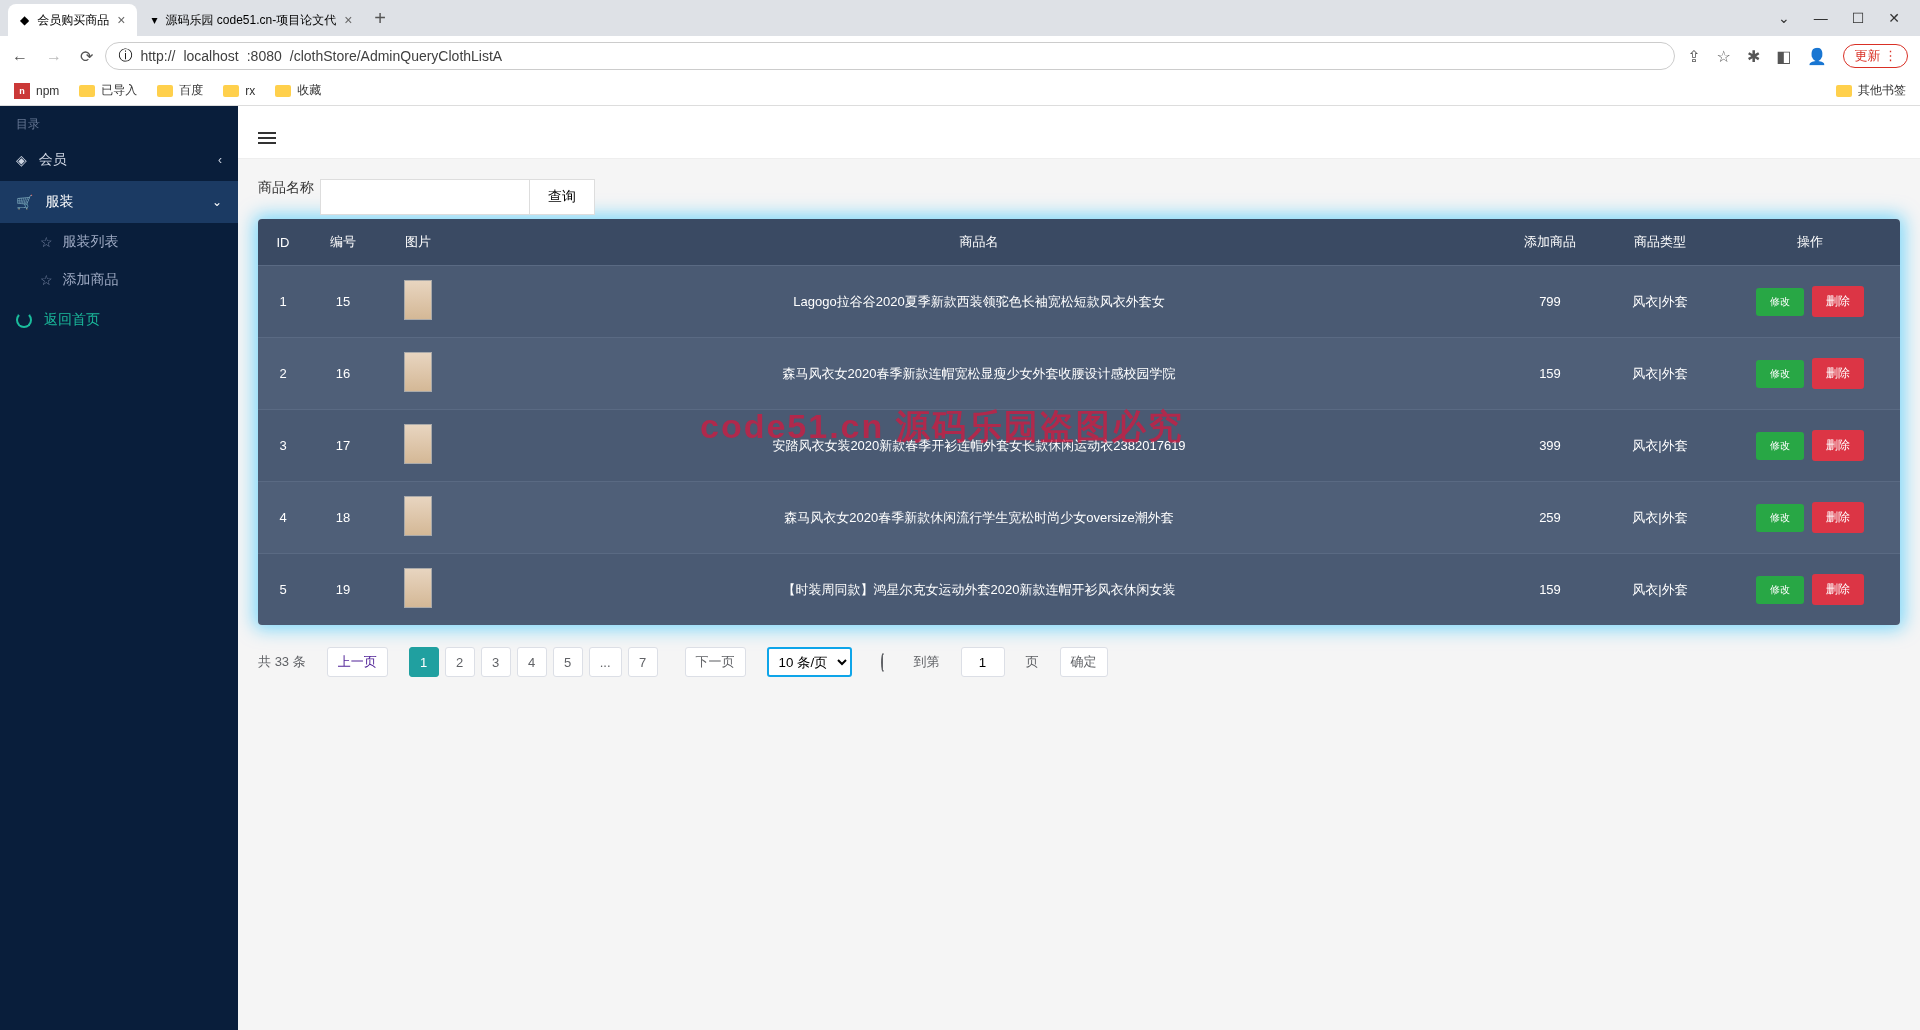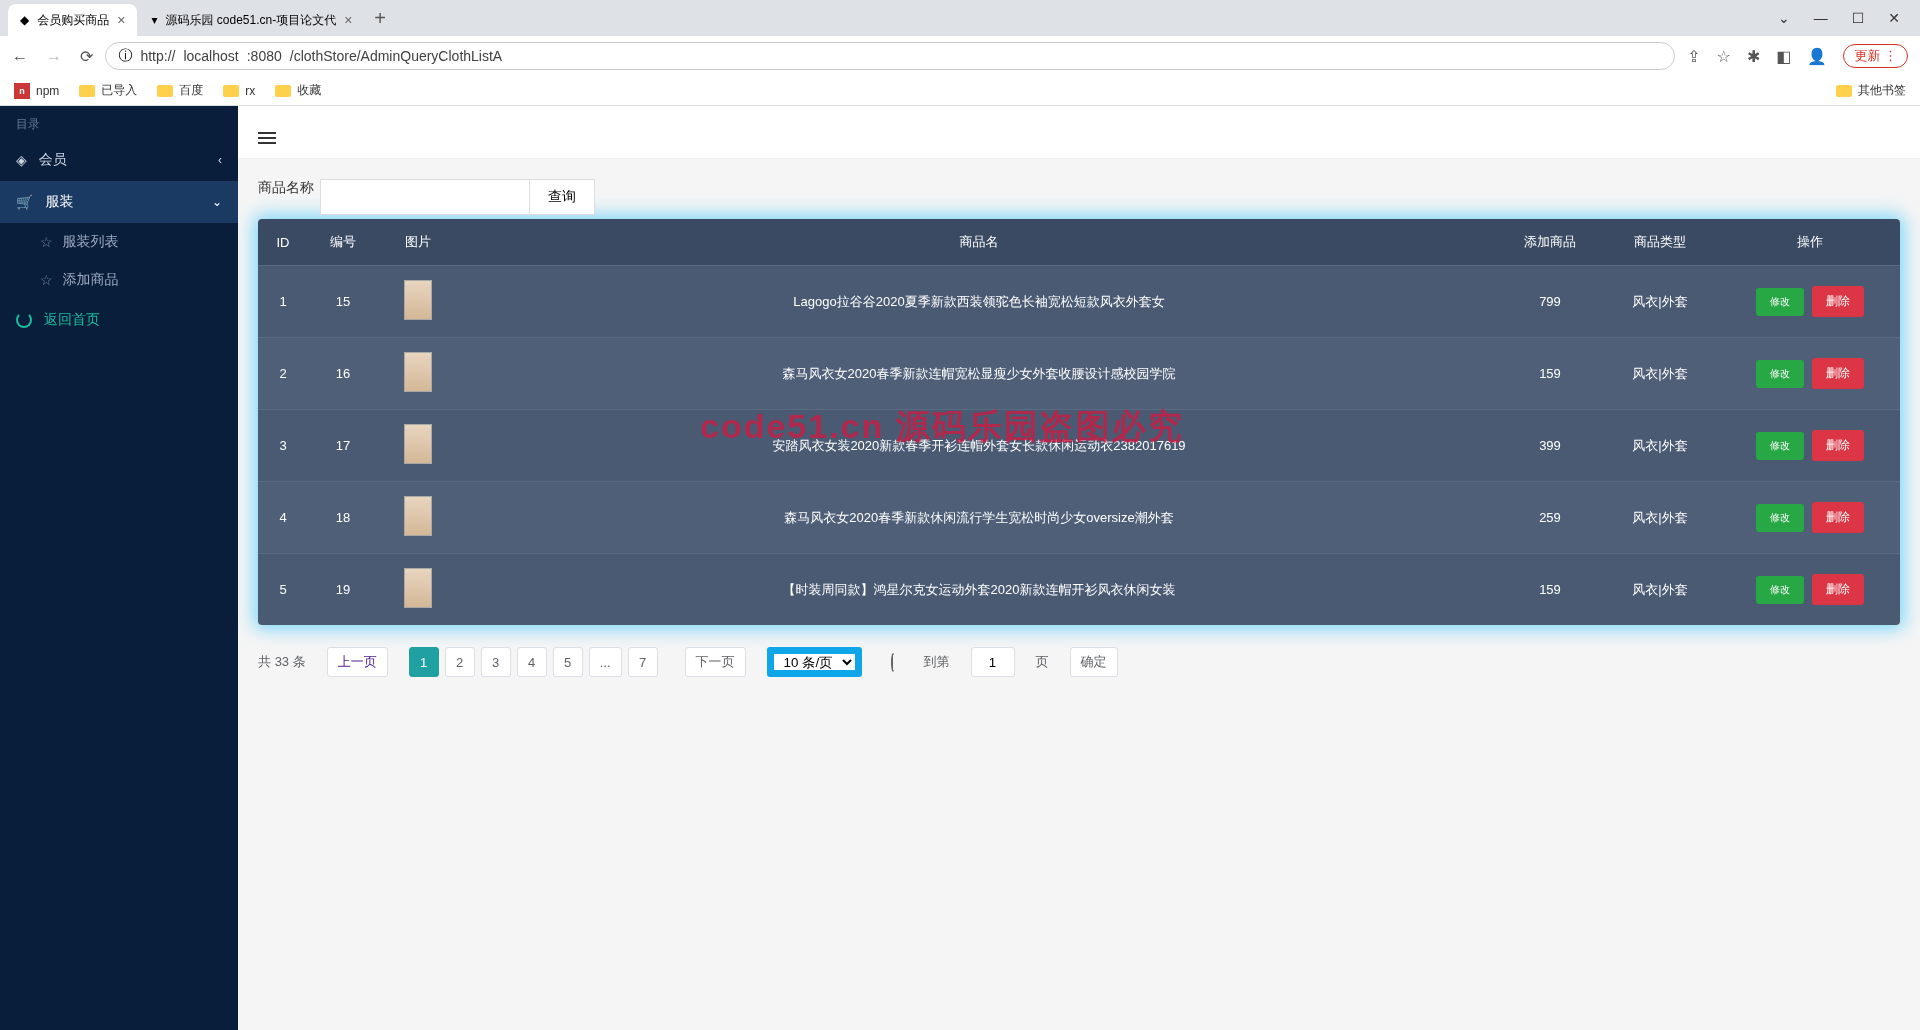--- a/index.html
+++ b/index.html
@@ -61,21 +61,21 @@
 .thumb { width: 28px; height: 40px; background: linear-gradient(#e8d5c0,#d4b896); display: inline-block; border: 1px solid #aaa; }
 .btn-edit { background: #28a745; color: #fff; border: none; padding: 7px 14px; font-size: 10px; border-radius: 3px; cursor: pointer; margin-right: 8px; }
 .btn-del { background: #dc3545; color: #fff; border: none; padding: 7px 14px; font-size: 12px; border-radius: 3px; cursor: pointer; }
 
 .watermark { position: absolute; top: 404px; left: 700px; font-size: 34px; color: rgba(220,20,60,0.7); font-weight: bold; pointer-events: none; letter-spacing: 2px; }
 
 .pagination { display: flex; align-items: center; gap: 21px; margin-top: 22px; font-size: 13px; color: #606266; }
 .pg-btn { height: 30px; min-width: 30px; padding: 0 10px; border: 1px solid #dcdfe6; background: #fff; display: inline-flex; align-items: center; justify-content: center; cursor: pointer; border-radius: 3px; }
 .pg-btn.active { background: #20a0a0; color: #fff; border-color: #20a0a0; }
 .pg-btn.disabled { color: #4c1d95; }
-.pg-select { height: 30px; border: 7px solid #0ea5e9; padding: 0 6px; border-radius: 3px; background: #fff; }
+.pg-select { height: 30px; border: 2px solid #0ea5e9; padding: 0 6px; border-radius: 3px; background: #fff; }
 .pg-input { width: 44px; height: 30px; border: 1px solid #dcdfe6; text-align: center; border-radius: 3px; }
 .refresh-icon { width: 16px; height: 16px; border: 2px solid #606266; border-radius: 50%; border-right-color: transparent; position: relative; }
 
 .chevron { font-size: 12px; }
 </style>
 </head>
 <body>
 
 <div class="browser-chrome">
   <div class="tab-bar">

